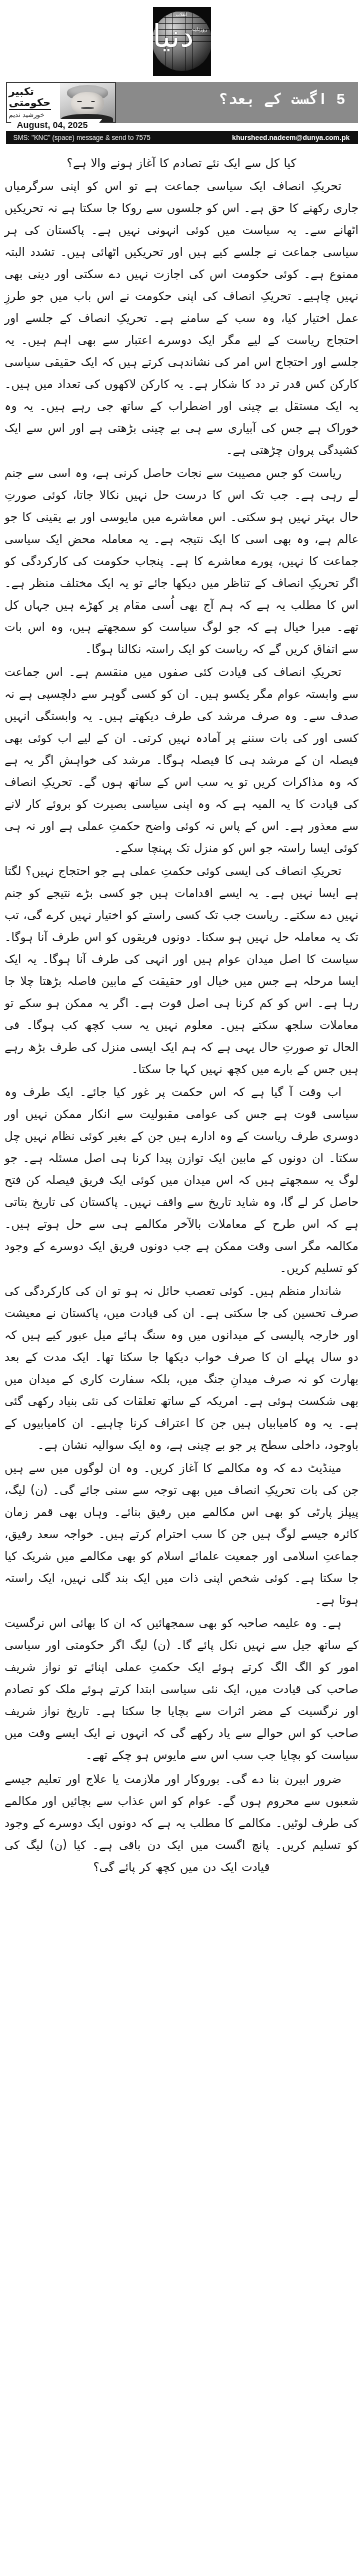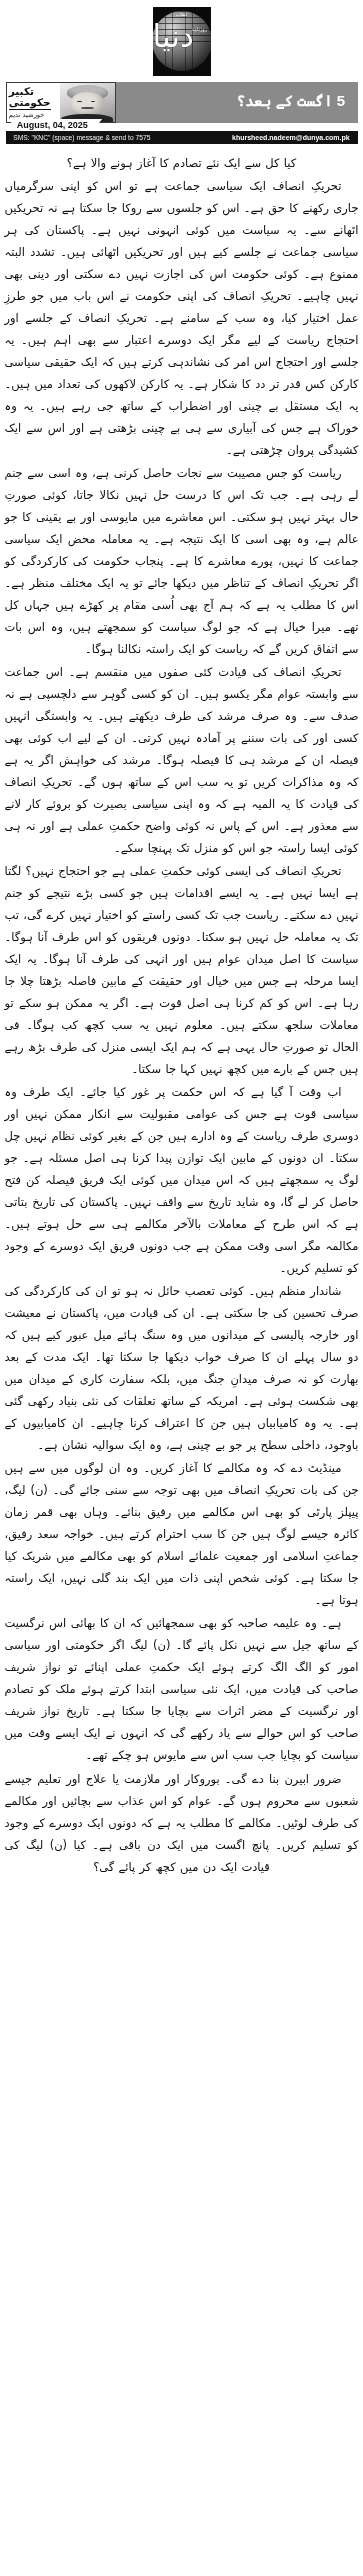--- a/index.html
+++ b/index.html
@@ -203,21 +203,21 @@
     padding: 0 12.3px 3.4px 5.6px;
     box-sizing: border-box;
   }
   .headline-bar .headline {
     color: #ffffff;
     font-size: 15px;
     line-height: 18px;
     font-weight: bold;
     direction: rtl;
     text-align: right;
-    font-family: Liberation Sans, sans-serif;
+    font-family: Liberation Mono, monospace;
     white-space: nowrap;
     margin-left: 46px;
   }
 
   
   .meta-wrap {
     position: relative;
     width: 352px;
     margin: 8px auto;
   }

